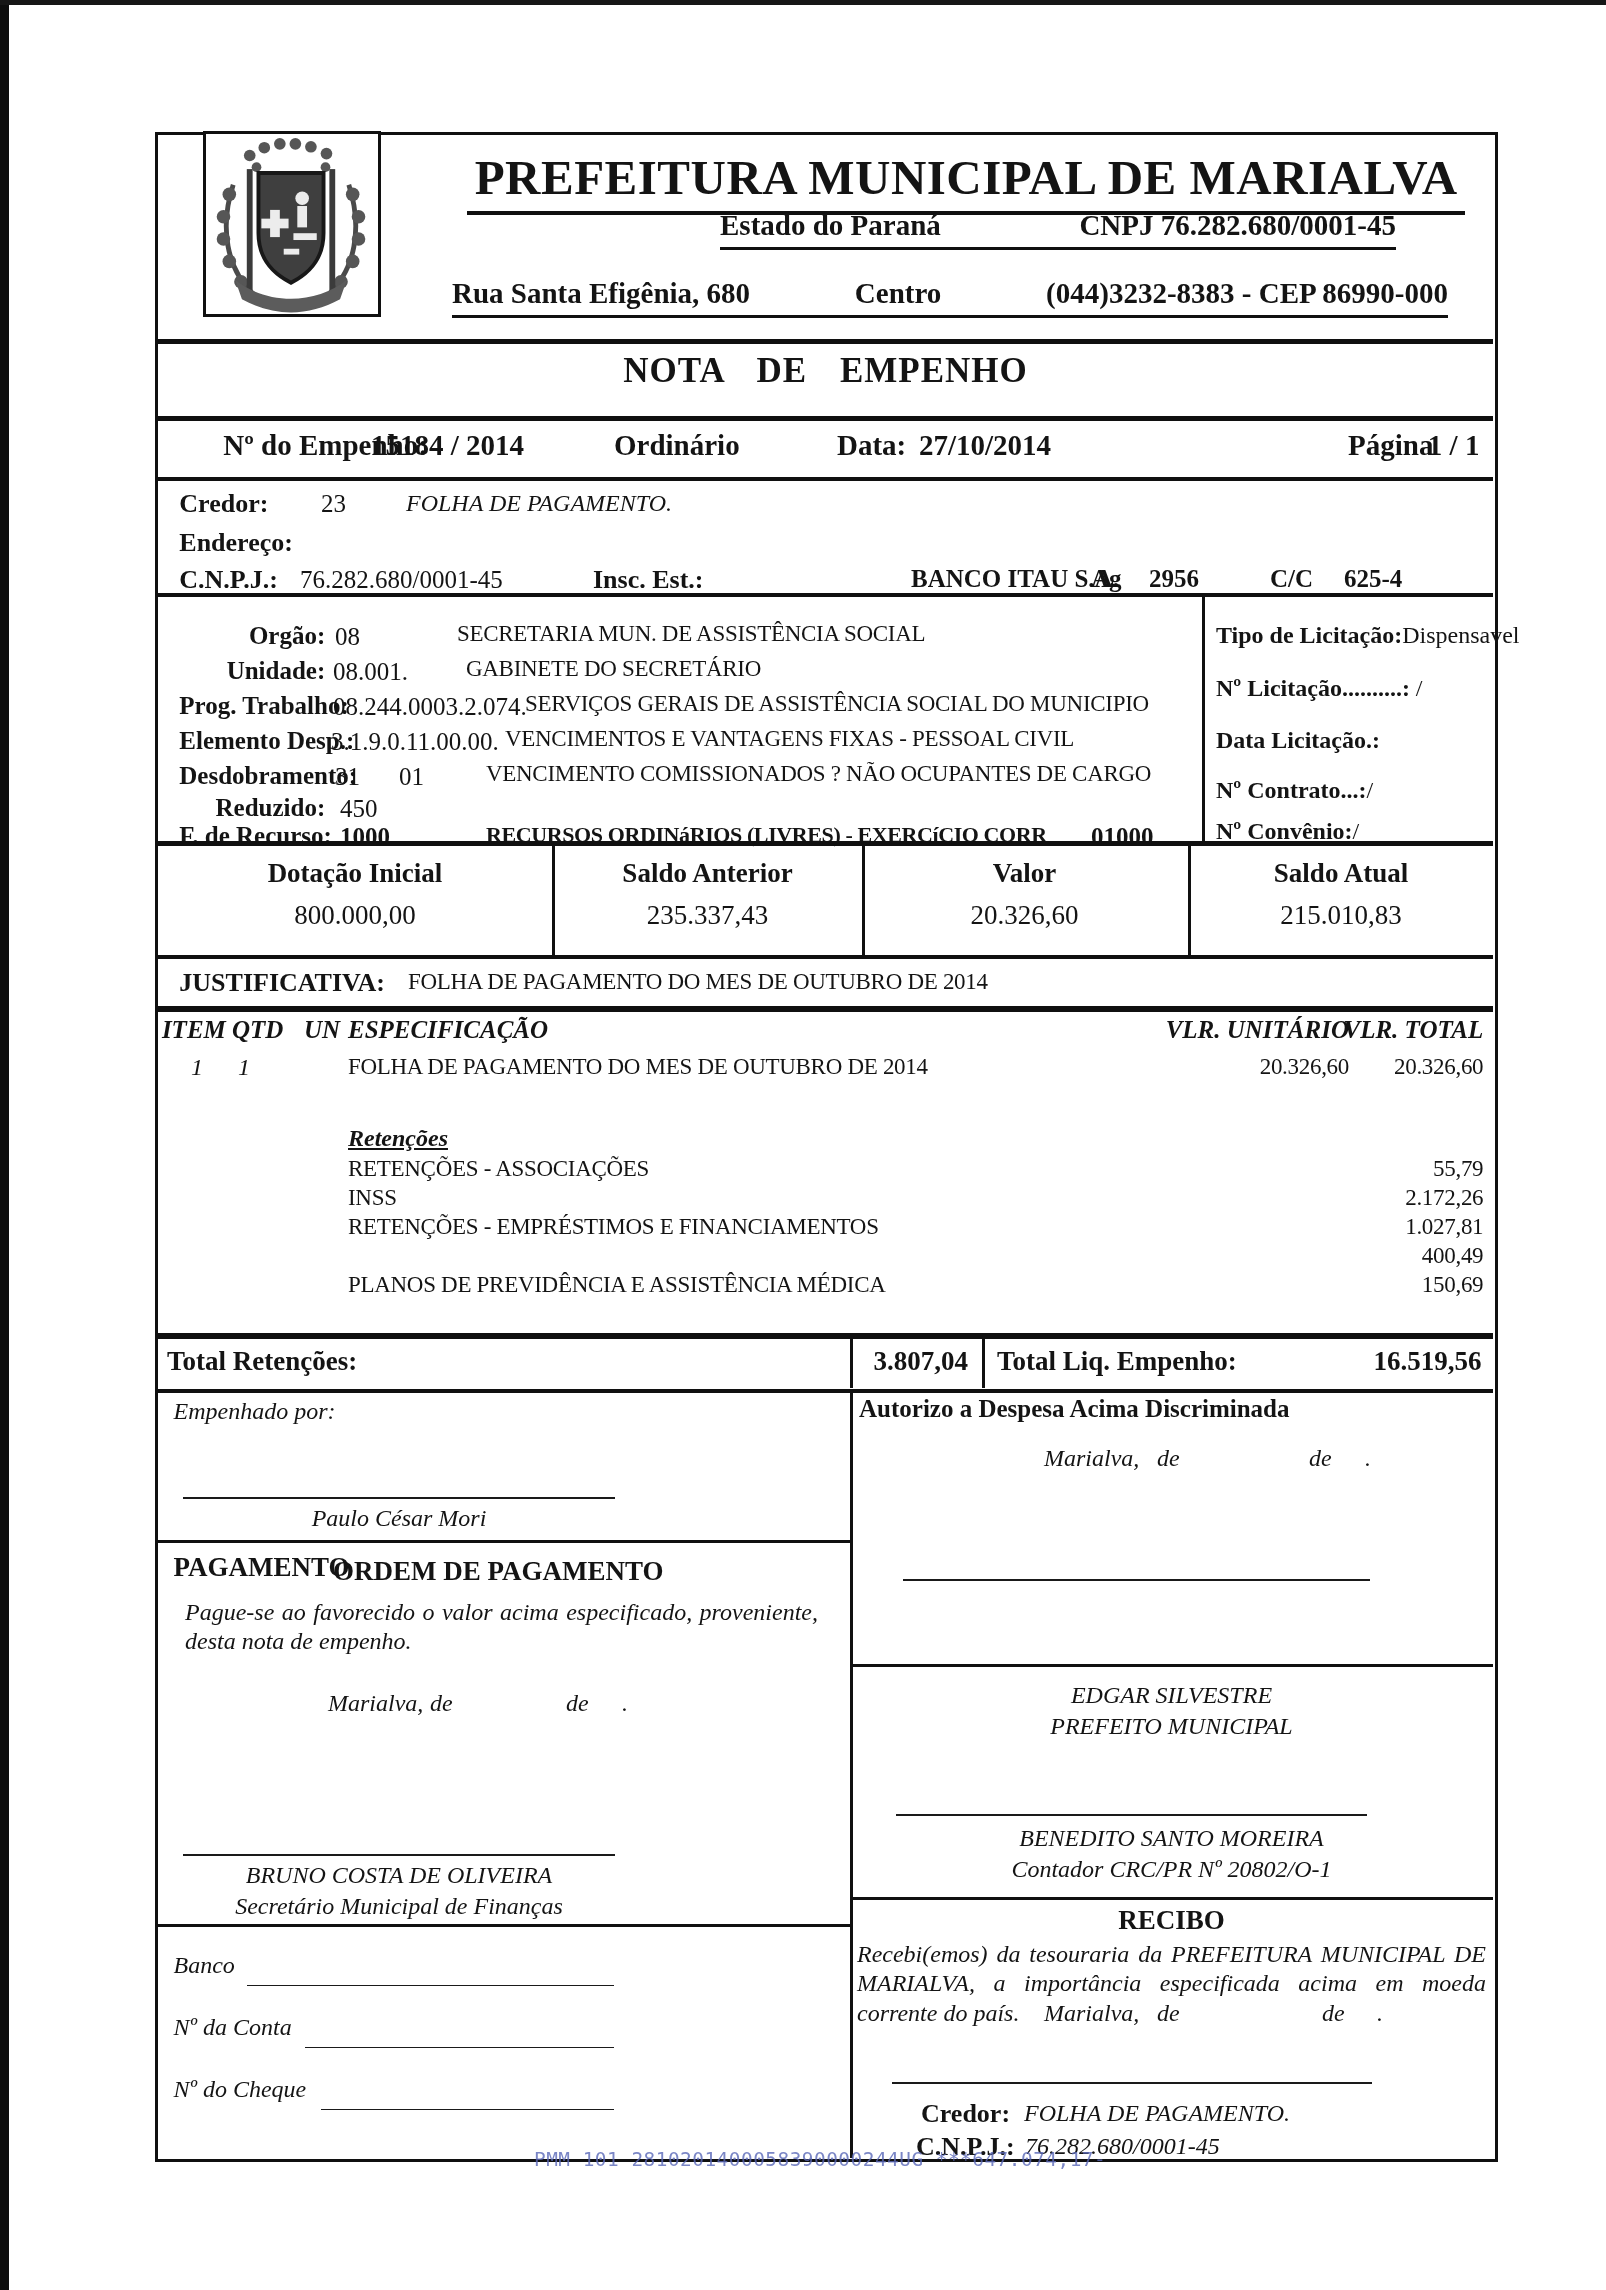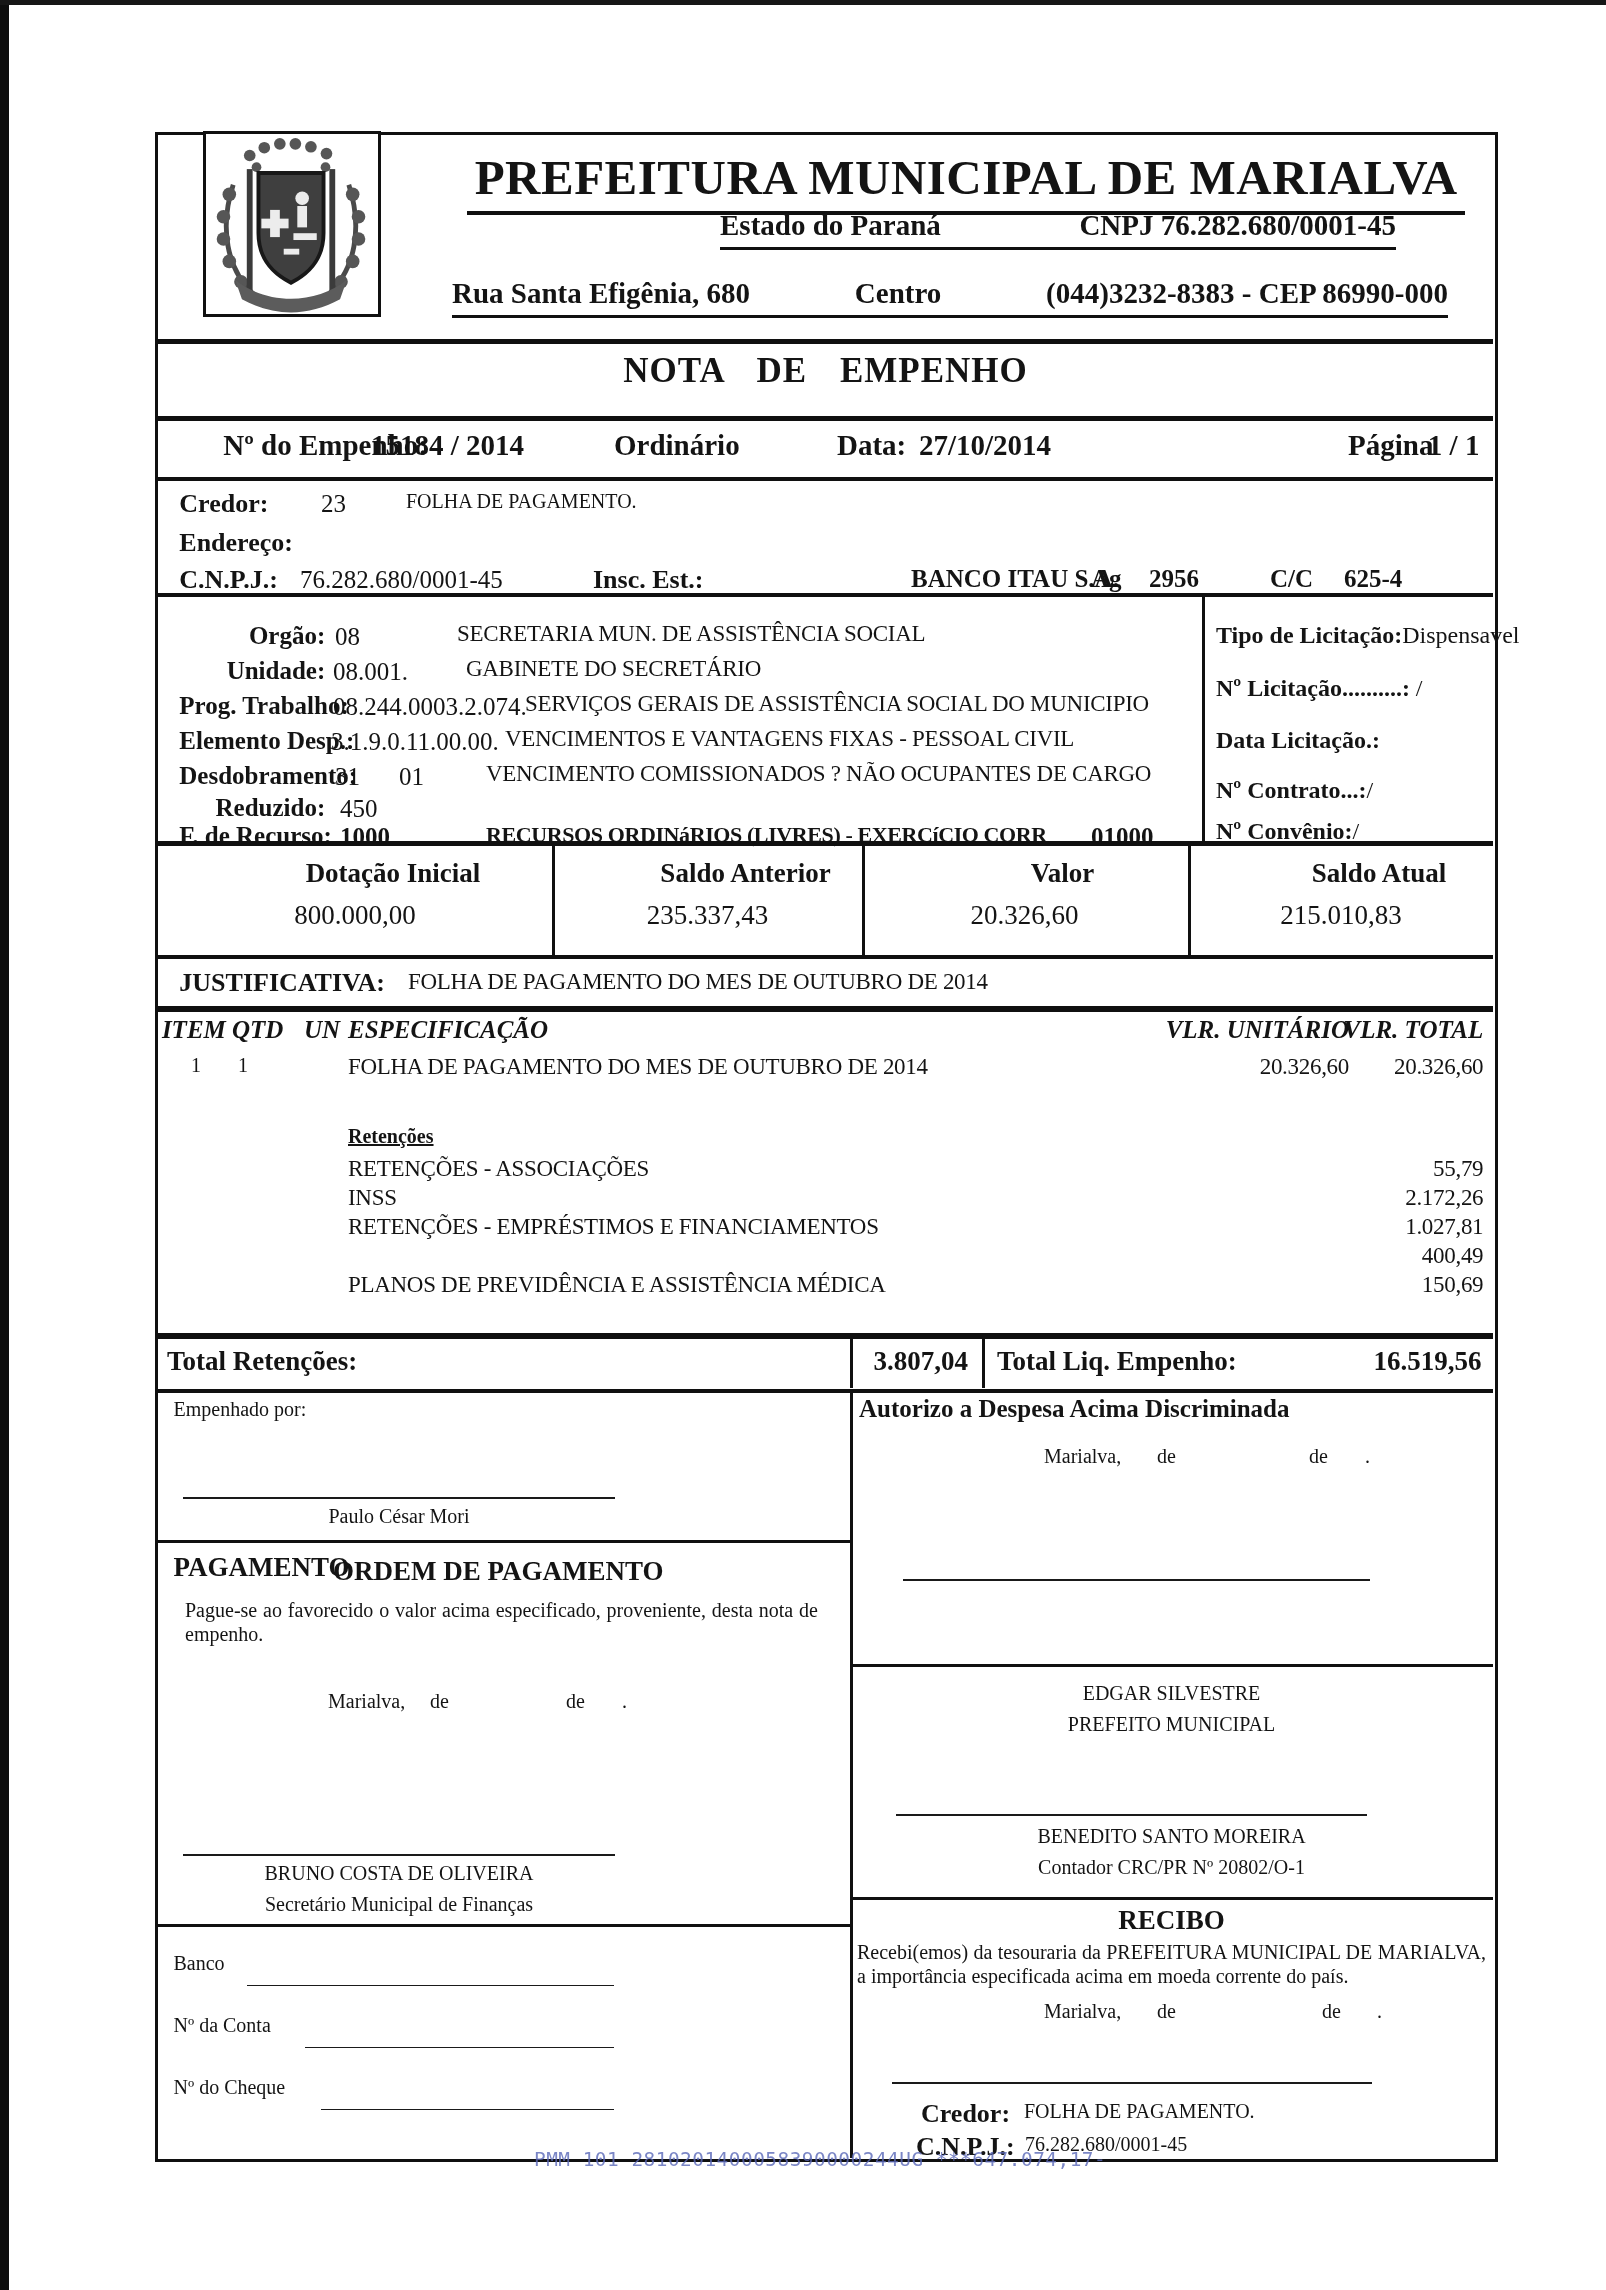--- a/index.html
+++ b/index.html
@@ -16,30 +16,30 @@
     border:3.9px solid #101010;background:#fff;box-sizing:border-box;
   }
   .doc-inner{position:absolute;left:0;top:0;width:1335px;height:2022px;}
   .hr{position:absolute;left:0;width:1335px;background:#101010;}
   .vl{position:absolute;background:#101010;width:2.9px;}
   .sig{position:absolute;height:0;border-top:2.9px solid #1a1a1a;}
   .thinline{position:absolute;height:0;border-top:1.9px solid #1a1a1a;}
   .scan-left{position:absolute;left:0;top:0;width:8.7px;height:2290px;background:#0d0d0d;}
   .scan-top{position:absolute;left:0;top:0;width:1607px;height:4.9px;background:#161616;}
   .f30{font-size:29px;} .f28{font-size:27px;} .f27{font-size:26px;}
-  .f26{font-size:25px;} .f25{font-size:20px;} .f24{font-size:23px;letter-spacing:-0.3px;}
+  .f26{font-size:25px;} .f25{font-size:24px;font-style:italic;} .f24{font-size:23px;letter-spacing:-0.3px;}
   .f23{font-size:22px;letter-spacing:-0.4px;}
   .logo-box{position:absolute;left:45px;top:-3.9px;width:178px;height:186px;border:3.9px solid #101010;box-sizing:border-box;background:#fff;}
   .title-wrap{position:absolute;left:291px;right:9.7px;top:13.6px;text-align:center;}
   .title-main{display:inline-block;font-weight:bold;font-size:49px;letter-spacing:0.5px;border-bottom:4.9px solid #101010;padding:0 7.8px 5.8px 7.8px;}
   .hdr-line2{position:absolute;left:562px;top:74px;width:676px;display:flex;justify-content:space-between;border-bottom:3.9px solid #101010;padding-bottom:4.9px;}
   .hdr-line3{position:absolute;left:294px;top:142px;width:996px;display:flex;justify-content:space-between;border-bottom:3.9px solid #101010;padding-bottom:4.9px;}
   .nota-title{position:absolute;left:0;top:216px;width:1335px;text-align:center;font-weight:bold;font-size:35px;word-spacing:23px;letter-spacing:1px;}
   .cls-label{position:absolute;left:21.3px;width:146px;text-align:right;font-weight:bold;font-size:25px;white-space:nowrap;}
-  .saldo-h{position:absolute;text-align:center;font-weight:bold;font-size:27px;margin-left:38px;}
+  .saldo-h{position:absolute;text-align:center;font-weight:bold;font-size:27px;}
   .saldo-v{position:absolute;text-align:center;font-size:27px;}
   .just{white-space:normal;text-align:justify;line-height:1.22;}
   .dotmatrix{
     position:absolute;left:534px;top:2148px;font-family:"DejaVu Sans Mono",monospace;
     font-size:19.4px;color:#5a68b8;opacity:0.8;letter-spacing:0.5px;white-space:nowrap;
   }
 </style>
 </head>
 <body>
 

